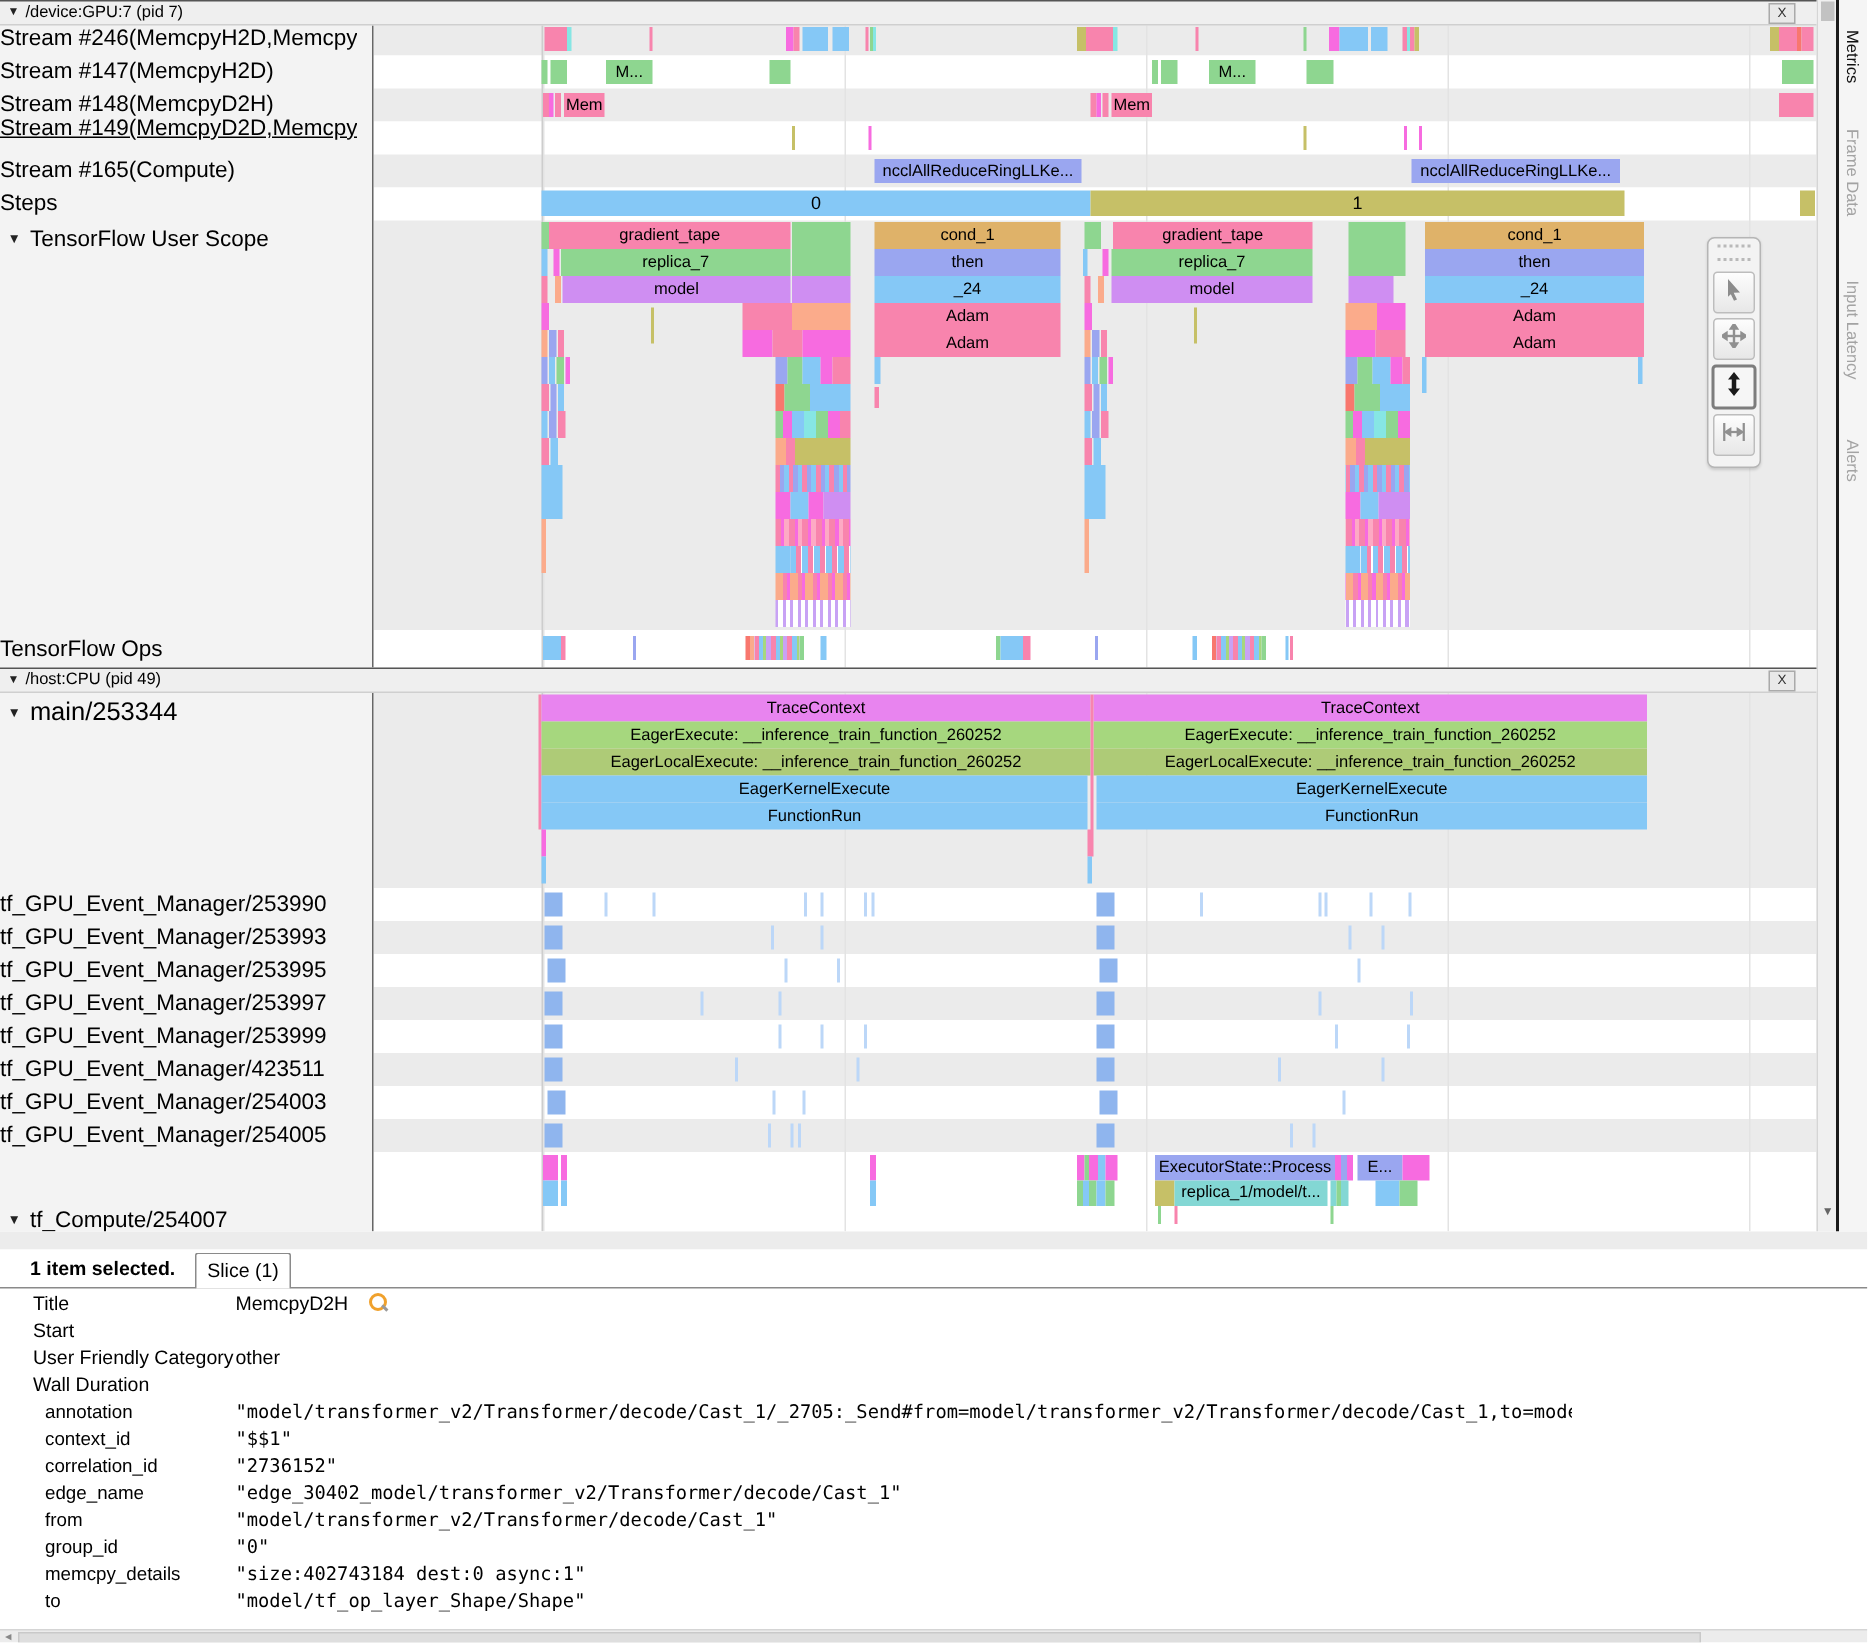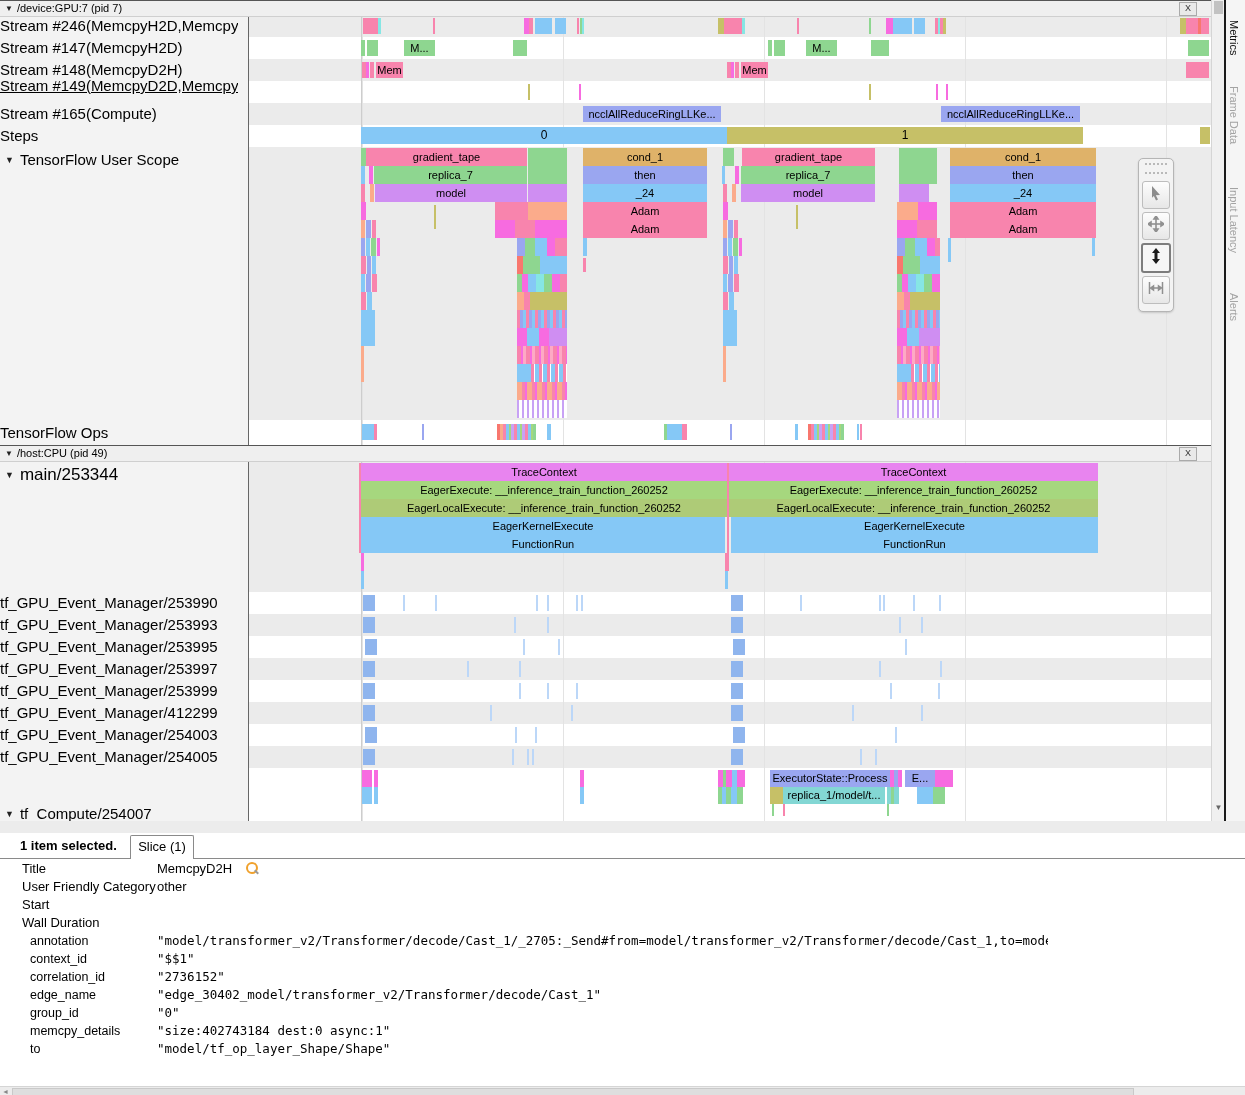--- a/index.html
+++ b/index.html
@@ -119,21 +119,21 @@
         <div class="row-label" style="top: 103px; font-size: 15px; line-height: 22px;"><span>Stream #165(Compute)</span></div>
         <div class="row-label" style="top: 125px; font-size: 15px; line-height: 22px;"><span>Steps</span></div>
         <div class="row-label" style="top: 150px; font-size: 15px; line-height: 19px;"><span class="arrow">▼</span><span>TensorFlow User Scope</span></div>
         <div class="row-label" style="top: 420px; font-size: 15px; line-height: 25px;"><span>TensorFlow Ops</span></div>
         <div class="row-label" style="top: 464px; font-size: 17px; line-height: 21px;"><span class="arrow">▼</span><span>main/253344</span></div>
         <div class="row-label" style="top: 592px; font-size: 15px; line-height: 22px;"><span>tf_GPU_Event_Manager/253990</span></div>
         <div class="row-label" style="top: 614px; font-size: 15px; line-height: 22px;"><span>tf_GPU_Event_Manager/253993</span></div>
         <div class="row-label" style="top: 636px; font-size: 15px; line-height: 22px;"><span>tf_GPU_Event_Manager/253995</span></div>
         <div class="row-label" style="top: 658px; font-size: 15px; line-height: 22px;"><span>tf_GPU_Event_Manager/253997</span></div>
         <div class="row-label" style="top: 680px; font-size: 15px; line-height: 22px;"><span>tf_GPU_Event_Manager/253999</span></div>
-        <div class="row-label" style="top: 702px; font-size: 15px; line-height: 22px;"><span>tf_GPU_Event_Manager/412299</span></div>
+        <div class="row-label" style="top: 702px; font-size: 15px; line-height: 22px;"><span>tf_GPU_Event_Manager/423511</span></div>
         <div class="row-label" style="top: 724px; font-size: 15px; line-height: 22px;"><span>tf_GPU_Event_Manager/254003</span></div>
         <div class="row-label" style="top: 746px; font-size: 15px; line-height: 22px;"><span>tf_GPU_Event_Manager/254005</span></div>
         <div class="row-label" style="top: 771px; font-size: 15px; line-height: 19px; margin-top: 33px;"><span class="arrow">▼</span><span>tf_Compute/254007</span></div>
       </div>
     <div style="position:absolute;left:0;top:0;z-index:3;">
         <div class="bar" style="left: 363px; top: 18px; width: 15px; height: 16px; line-height: 16px; background: rgb(248, 132, 173);"></div>
         <div class="bar" style="left: 378px; top: 18px; width: 3px; height: 16px; line-height: 16px; background: rgb(134, 230, 228);"></div>
         <div class="bar" style="left: 433px; top: 18px; width: 2px; height: 16px; line-height: 16px; background: rgb(248, 132, 173);"></div>
         <div class="bar" style="left: 524px; top: 18px; width: 5px; height: 16px; line-height: 16px; background: rgb(247, 107, 224);"></div>
         <div class="bar" style="left: 529px; top: 18px; width: 4px; height: 16px; line-height: 16px; background: rgb(248, 132, 173);"></div>
@@ -513,29 +513,30 @@
 
   <div id="tabbar">
     <div class="rule"></div>
     <div id="sel-text">1 item selected.</div>
     <div id="slice-tab">Slice (1)</div>
   </div>
 
   <div id="details">
     <div>
         <div class="fld-row"><span class="fld-key">Title</span><span>MemcpyD2H</span><span class="mag"></span></div>
+        <div class="fld-row"><span class="fld-key">Start</span><span></span></div>
         <div class="fld-row"><span class="fld-key">User Friendly Category</span><span>other</span></div>
-        <div class="fld-row"><span class="fld-key">Start</span><span></span></div>
         <div class="fld-row"><span class="fld-key">Wall Duration</span><span></span></div>
       </div>
     <div>
         <div class="arg-row"><span class="arg-key">annotation</span><span class="arg-val">"model/transformer_v2/Transformer/decode/Cast_1/_2705:_Send#from=model/transformer_v2/Transformer/decode/Cast_1,to=model/tf_op_layer_Shape/Shape#::#edge_30402_model/transformer_v2/Transformer/decode/Cast_1"</span></div>
         <div class="arg-row"><span class="arg-key">context_id</span><span class="arg-val">"$$1"</span></div>
         <div class="arg-row"><span class="arg-key">correlation_id</span><span class="arg-val">"2736152"</span></div>
         <div class="arg-row"><span class="arg-key">edge_name</span><span class="arg-val">"edge_30402_model/transformer_v2/Transformer/decode/Cast_1"</span></div>
+        <div class="arg-row"><span class="arg-key">from</span><span class="arg-val">"model/transformer_v2/Transformer/decode/Cast_1"</span></div>
         <div class="arg-row"><span class="arg-key">group_id</span><span class="arg-val">"0"</span></div>
         <div class="arg-row"><span class="arg-key">memcpy_details</span><span class="arg-val">"size:402743184 dest:0 async:1"</span></div>
         <div class="arg-row"><span class="arg-key">to</span><span class="arg-val">"model/tf_op_layer_Shape/Shape"</span></div>
       </div>
   </div>
 
   <div id="hscroll">
     <div class="larr">◄</div>
     <div class="thumb"></div>
   </div>

